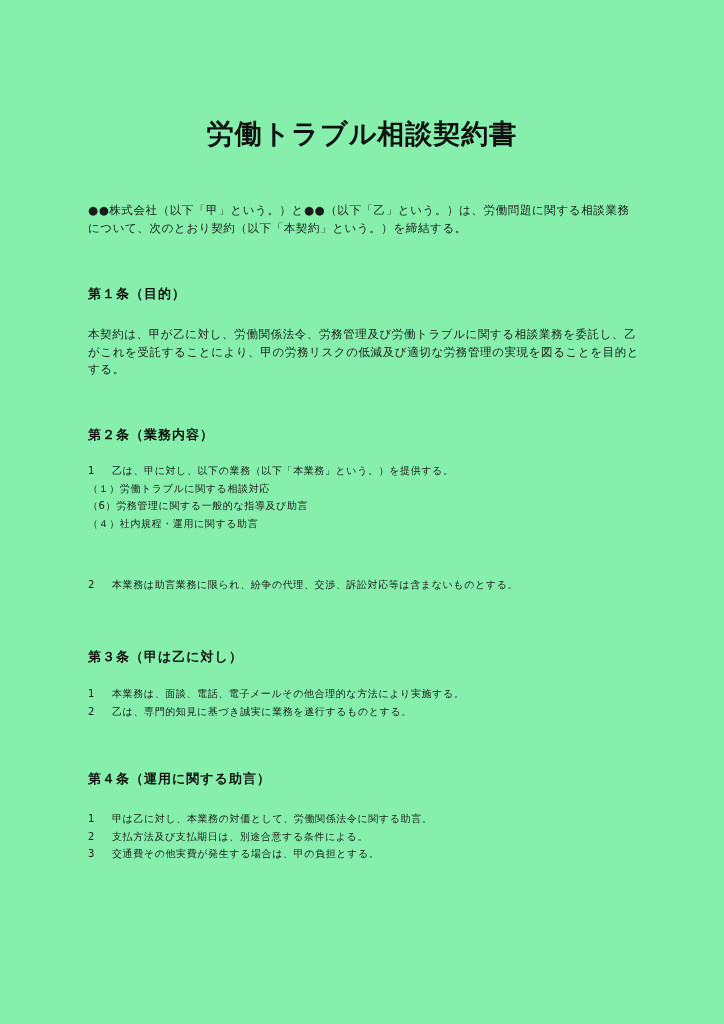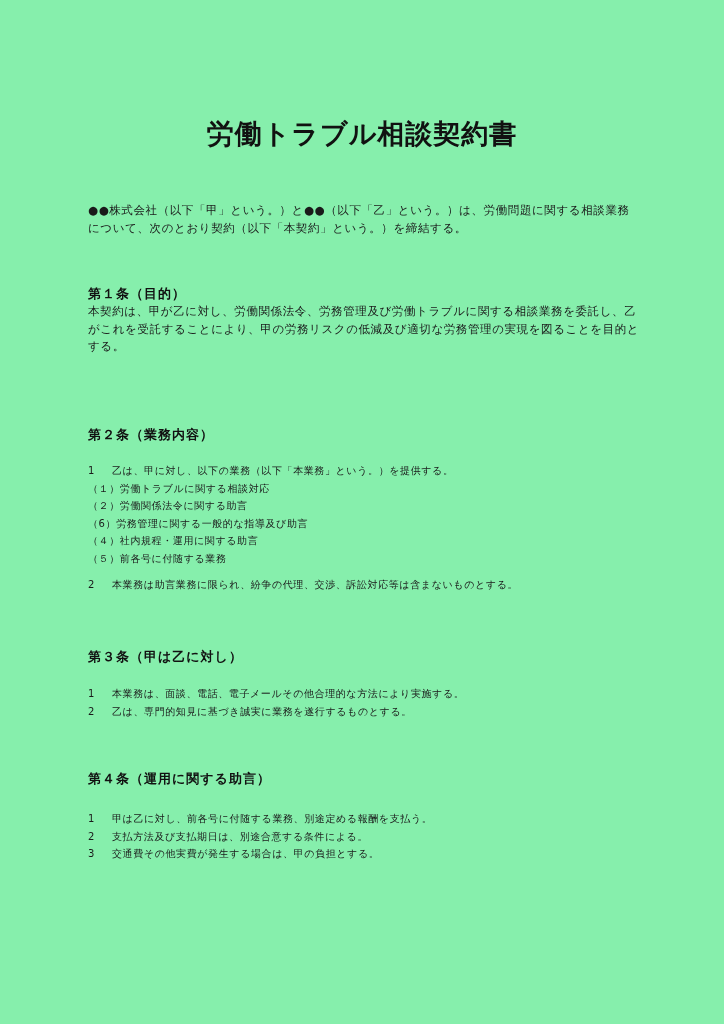--- a/index.html
+++ b/index.html
@@ -71,53 +71,51 @@
 </head>
 <body>
 
 <div class="page">
 
   <h1 class="title">労働トラブル相談契約書</h1>
 
   <p class="para" style="top:189px;margin-top:13px;">●●株式会社（以下「甲」という。）と●●（以下「乙」という。）は、労働問題に関する相談業務について、次のとおり契約（以下「本契約」という。）を締結する。</p>
 
   <h2 class="heading" style="top:285px;">第１条（目的）</h2>
-  <p class="para" style="top:303px;">本契約は、甲が乙に対し、労働関係法令、労務管理及び労働トラブルに関する相談業務を委託し、乙がこれを受託することにより、甲の労務リスクの低減及び適切な労務管理の実現を図ることを目的とする。</p>
+  <p class="para" style="top:326px;">本契約は、甲が乙に対し、労働関係法令、労務管理及び労働トラブルに関する相談業務を委託し、乙がこれを受託することにより、甲の労務リスクの低減及び適切な労務管理の実現を図ることを目的とする。</p>
 
   <h2 class="heading" style="top:426px;">第２条（業務内容）</h2>
   <ul class="list" style="top:462px;">
     <li>
       <span class="num">1</span><span>乙は、甲に対し、以下の業務（以下「本業務」という。）を提供する。</span>
     </li>
     <li>（１）労働トラブルに関する相談対応</li>
-    <li>（２）労働関係法令に関する助言</li>
     <li>（6）労務管理に関する一般的な指導及び助言</li>
     <li>（４）社内規程・運用に関する助言</li>
-    <li>（５）前各号に付随する業務</li>
   </ul>
   <ul class="list" style="top:576px;">
     <li>
       <span class="num">2</span><span>本業務は助言業務に限られ、紛争の代理、交渉、訴訟対応等は含まないものとする。</span>
     </li>
   </ul>
 
   <h2 class="heading" style="top:648px;">第３条（甲は乙に対し）</h2>
   <ul class="list" style="top:685px;">
     <li>
       <span class="num">1</span><span>本業務は、面談、電話、電子メールその他合理的な方法により実施する。</span>
     </li>
     <li>
       <span class="num">2</span><span>乙は、専門的知見に基づき誠実に業務を遂行するものとする。</span>
     </li>
   </ul>
 
   <h2 class="heading" style="top:770px;">第４条（運用に関する助言）</h2>
   <ul class="list" style="top:810px;">
     <li>
-      <span class="num">1</span><span>甲は乙に対し、前各号に付随する業務、別途定める報酬を支払う。</span>
+      <span class="num">1</span><span>甲は乙に対し、本業務の対価として、労働関係法令に関する助言。</span>
     </li>
     <li>
       <span class="num">2</span><span>支払方法及び支払期日は、別途合意する条件による。</span>
     </li>
     <li>
       <span class="num">3</span><span>交通費その他実費が発生する場合は、甲の負担とする。</span>
     </li>
   </ul>
 
 </div>

